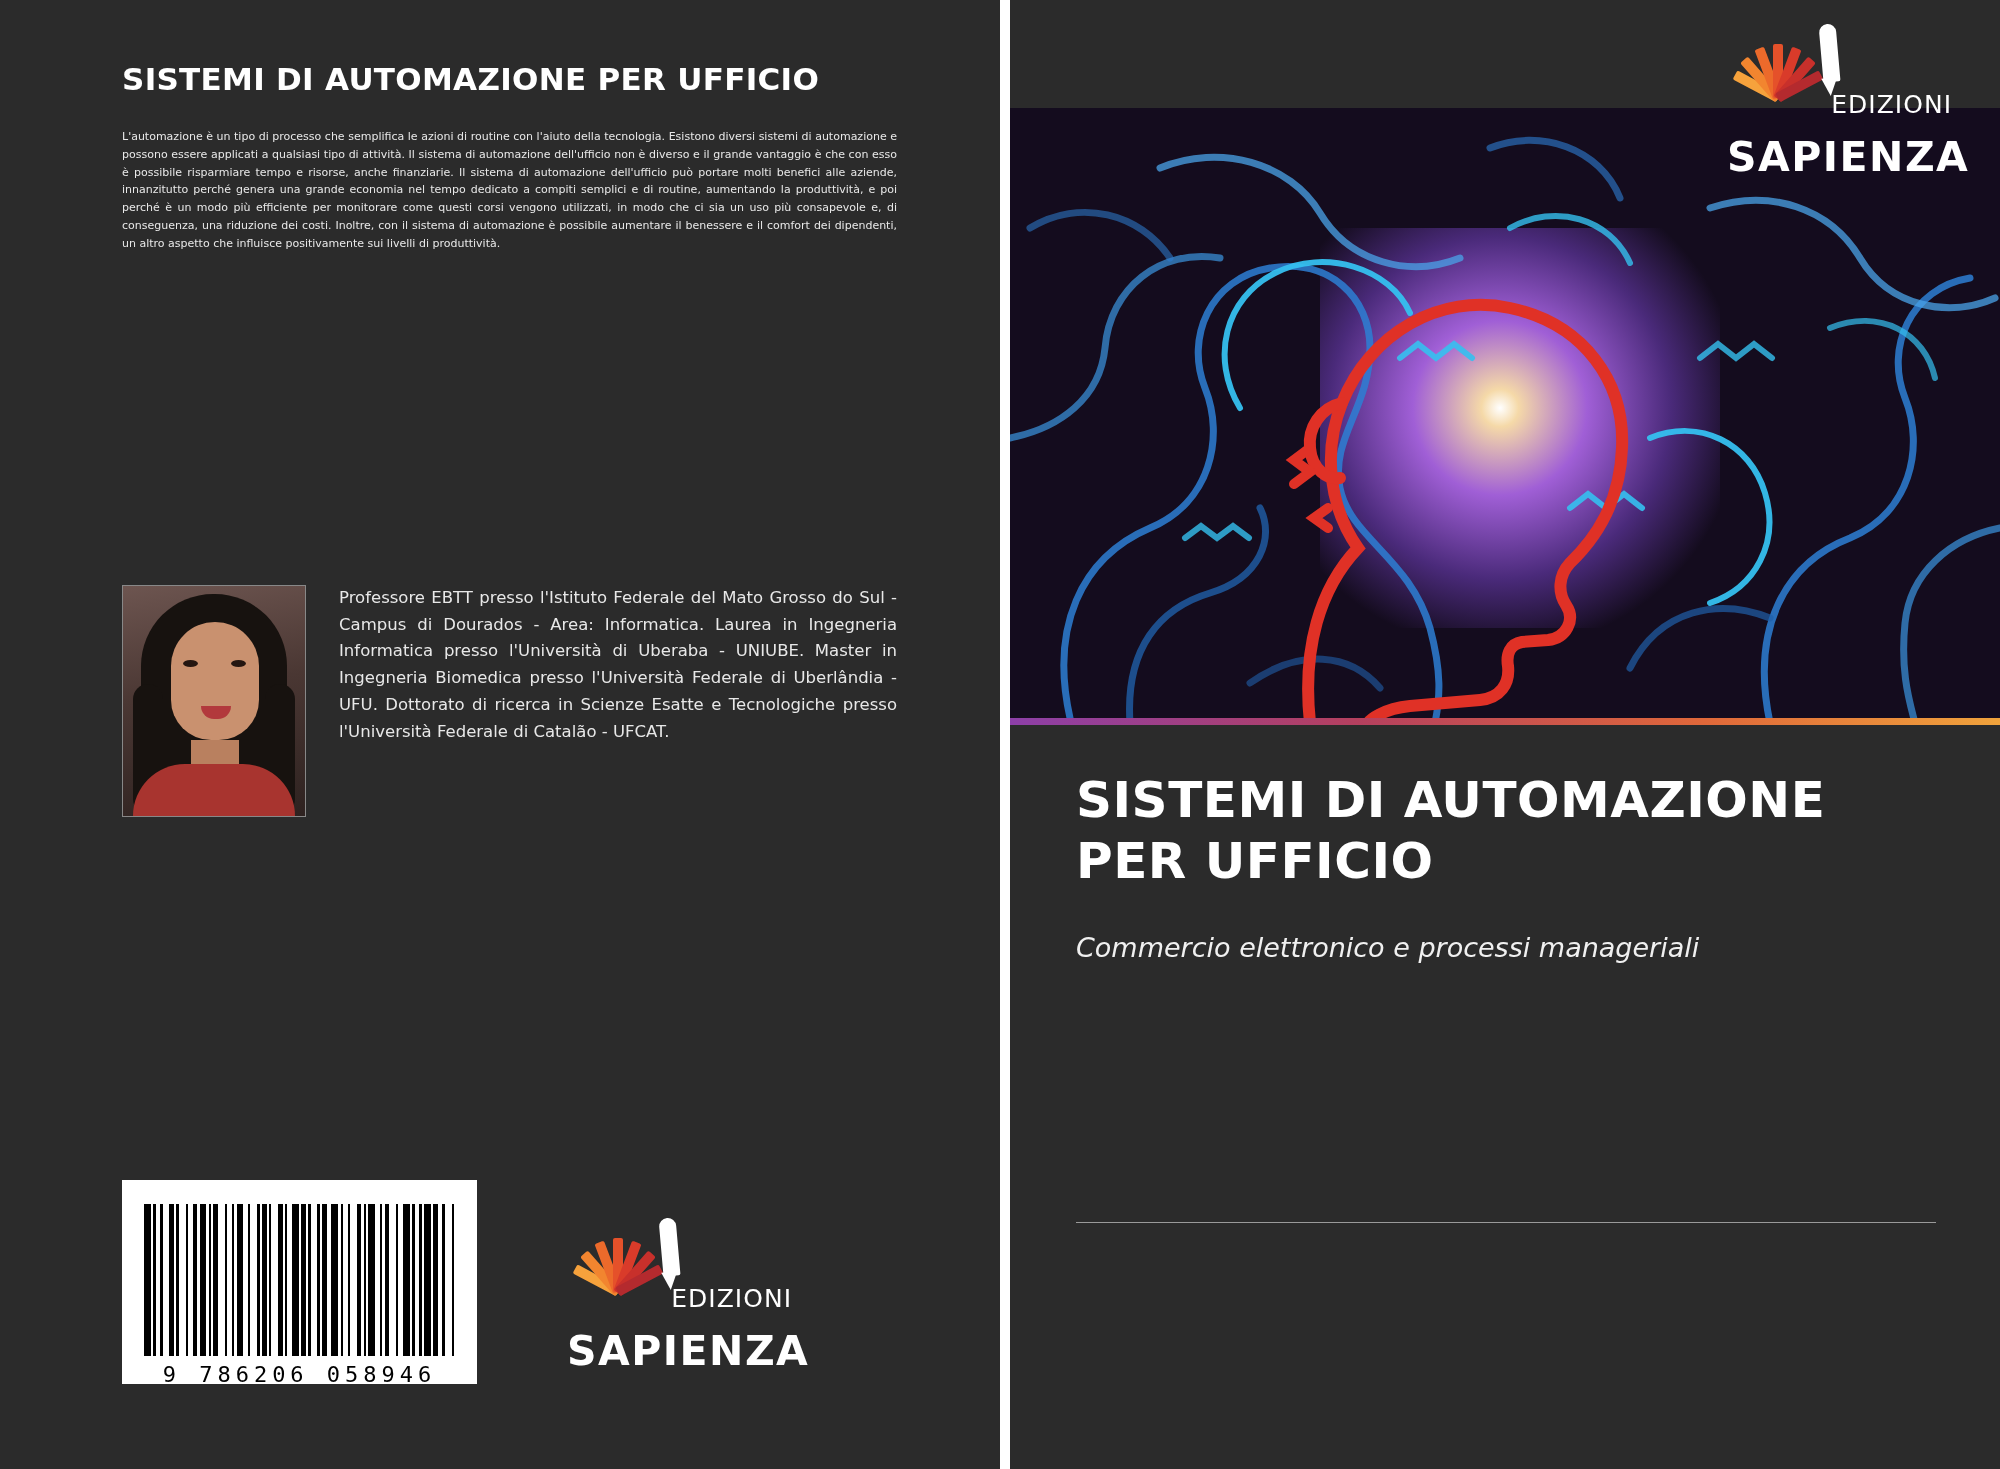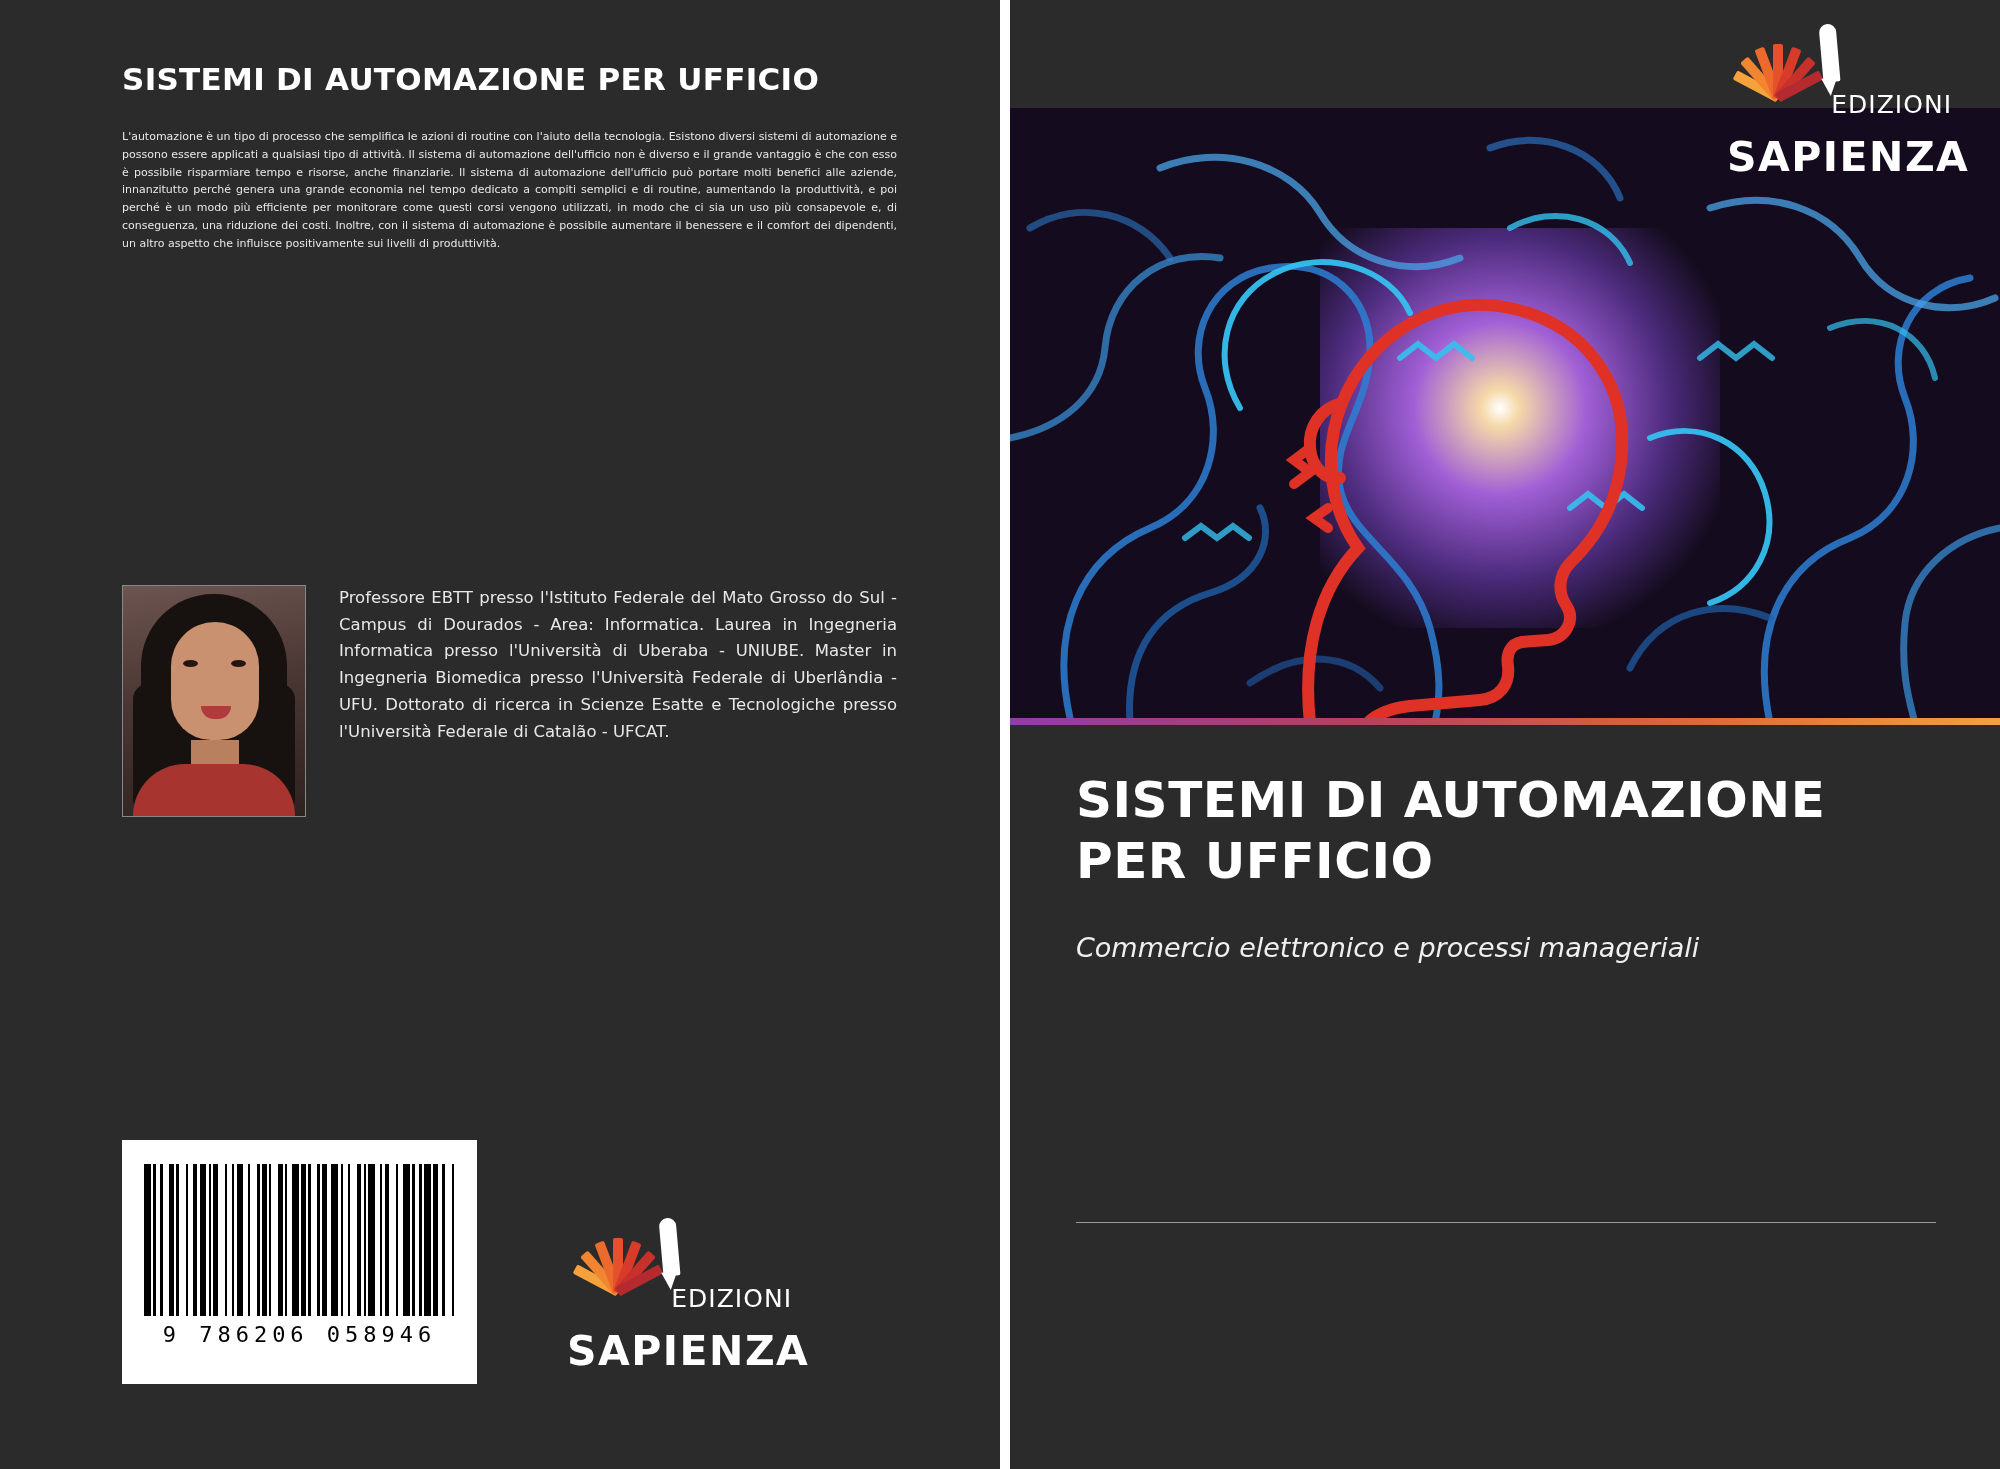--- a/index.html
+++ b/index.html
@@ -131,21 +131,21 @@
     left: 122px;
     bottom: 85px;
     width: 775px;
     display: flex;
     align-items: flex-end;
     gap: 90px;
   }
   .barcode-box {
     background: #ffffff;
     width: 355px;
-    height: 244px;
+    height: 204px;
     padding: 0;
     position: relative;
     box-sizing: border-box;
   }
   .barcode-bars {
     position: absolute;
     left: 22px; top: 24px;
     width: 312px; height: 152px;
     display: flex;
     align-items: stretch;

